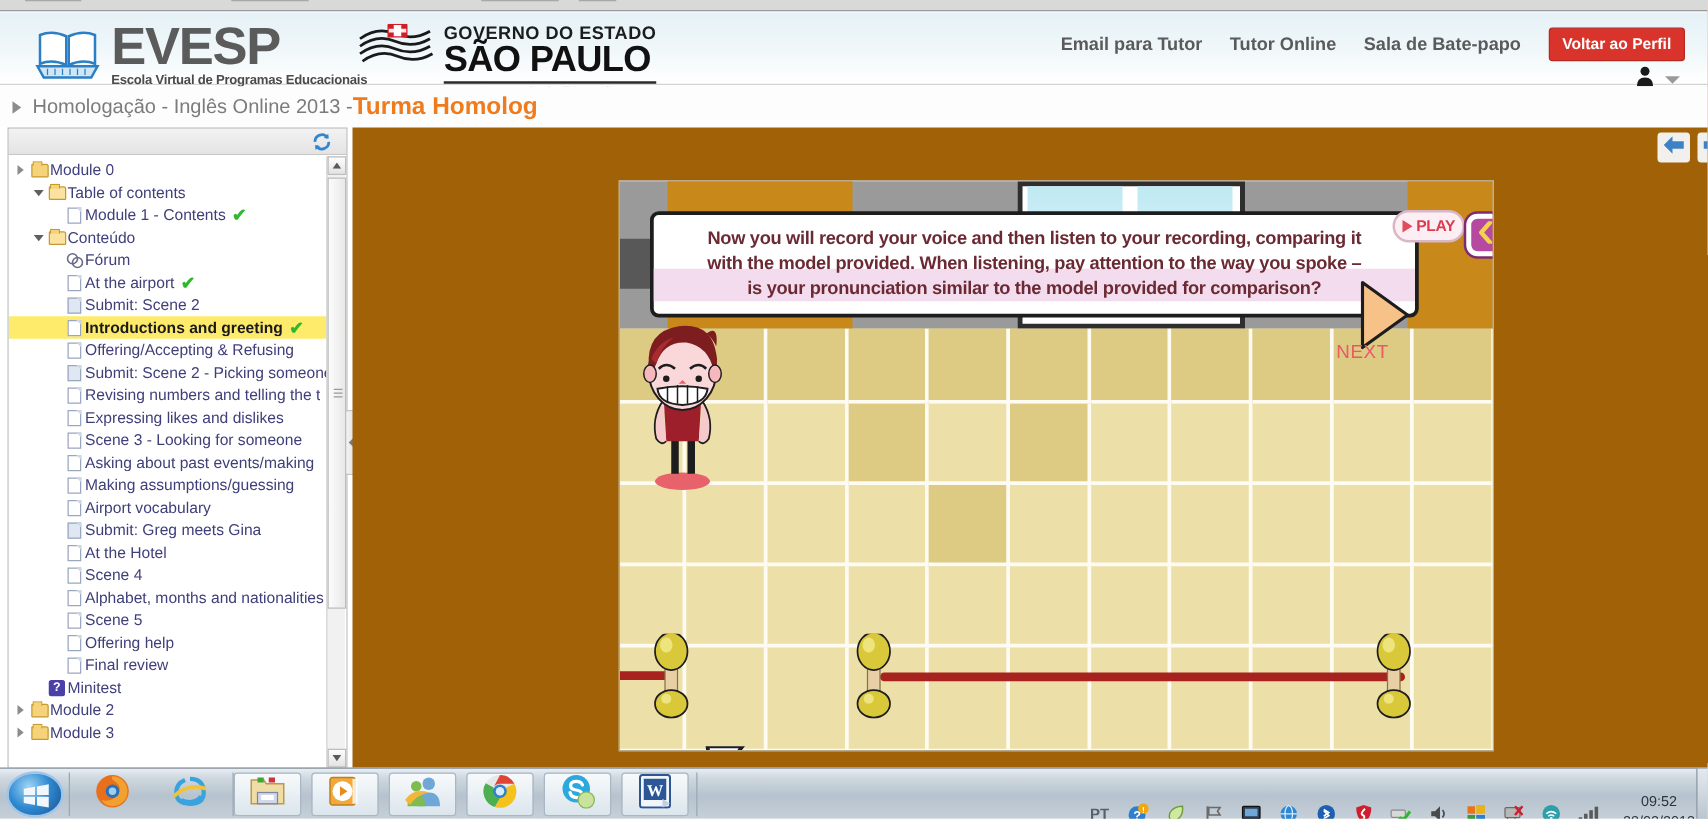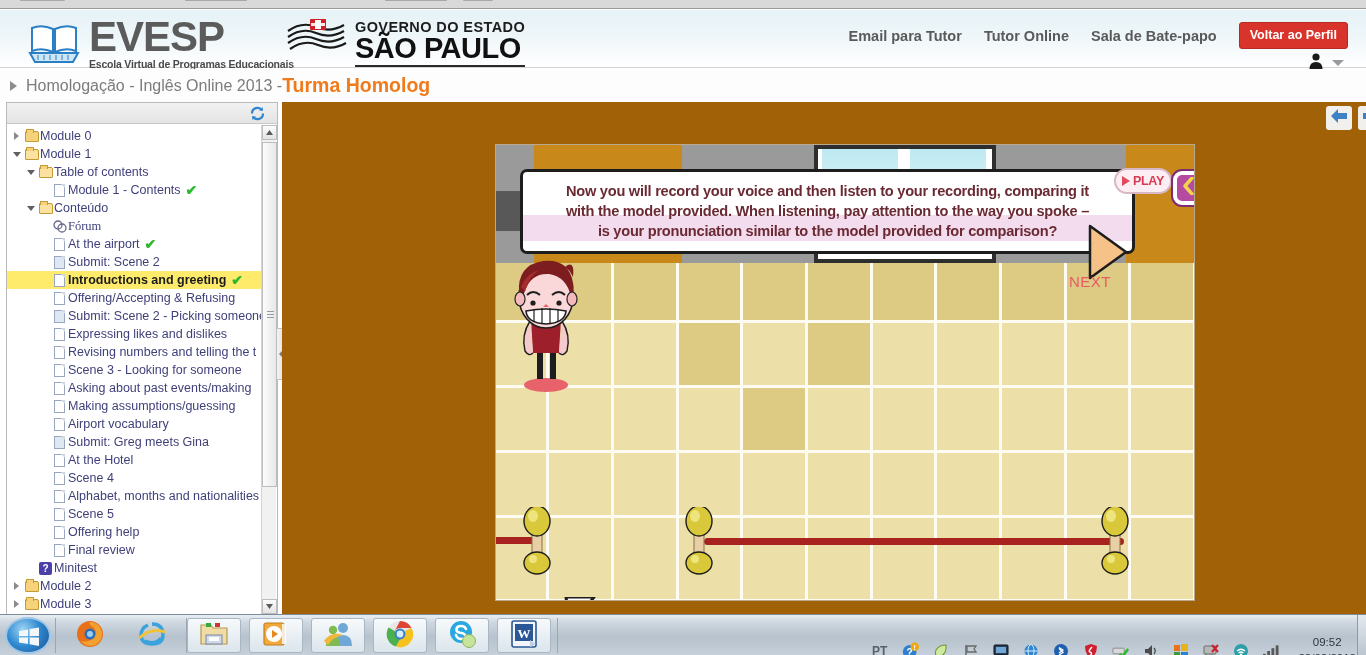--- a/index.html
+++ b/index.html
@@ -327,29 +327,20 @@
       <div class="tree-list" id="tree-list">
           <div class="tnode" style="padding-left: 3px;">
             <span class="twist">
               <i class="closed"></i>
             </span>
             <span class="ticon">
               <span class="folder-g"></span>
             </span>
             <span class="tlabel">Module 0</span>
           </div>
-          <div class="tnode" style="padding-left: 3px;">
-            <span class="twist">
-              <i class="open"></i>
-            </span>
-            <span class="ticon">
-              <span class="folder-g open-f"></span>
-            </span>
-            <span class="tlabel">Module 1</span>
-          </div>
           <div class="tnode" style="padding-left: 17px;">
             <span class="twist">
               <i class="open"></i>
             </span>
             <span class="ticon">
               <span class="folder-g open-f"></span>
             </span>
             <span class="tlabel">Table of contents</span>
           </div>
           <div class="tnode" style="padding-left: 31px;">
@@ -362,21 +353,21 @@
           </div>
           <div class="tnode" style="padding-left: 17px;">
             <span class="twist">
               <i class="open"></i>
             </span>
             <span class="ticon">
               <span class="folder-g open-f"></span>
             </span>
             <span class="tlabel">Conteúdo</span>
           </div>
-          <div class="tnode" style="padding-left: 31px; font-family: Liberation Serif, serif;">
+          <div class="tnode" style="padding-left: 31px;">
             <span class="twist"></span>
             <span class="ticon">
               <svg width="14" height="13" viewBox="0 0 14 13">
                 <circle cx="5" cy="5" r="4" fill="none" stroke="#6a6a8a" stroke-width="1.3"></circle>
                 <circle cx="9" cy="8" r="4" fill="none" stroke="#6a6a8a" stroke-width="1.3"></circle>
               </svg>
             </span>
             <span class="tlabel">Fórum</span>
           </div>
           <div class="tnode" style="padding-left: 31px;">
@@ -414,28 +405,28 @@
             <span class="ticon">
               <span class="doc-g filled"></span>
             </span>
             <span class="tlabel">Submit: Scene 2 - Picking someone</span>
           </div>
           <div class="tnode" style="padding-left: 31px;">
             <span class="twist"></span>
             <span class="ticon">
               <span class="doc-g"></span>
             </span>
+            <span class="tlabel">Revising numbers and telling the t</span>
+          </div>
+          <div class="tnode" style="padding-left: 31px;">
+            <span class="twist"></span>
+            <span class="ticon">
+              <span class="doc-g"></span>
+            </span>
             <span class="tlabel">Expressing likes and dislikes</span>
-          </div>
-          <div class="tnode" style="padding-left: 31px;">
-            <span class="twist"></span>
-            <span class="ticon">
-              <span class="doc-g"></span>
-            </span>
-            <span class="tlabel">Revising numbers and telling the t</span>
           </div>
           <div class="tnode" style="padding-left: 31px;">
             <span class="twist"></span>
             <span class="ticon">
               <span class="doc-g"></span>
             </span>
             <span class="tlabel">Scene 3 - Looking for someone</span>
           </div>
           <div class="tnode" style="padding-left: 31px;">
             <span class="twist"></span>

